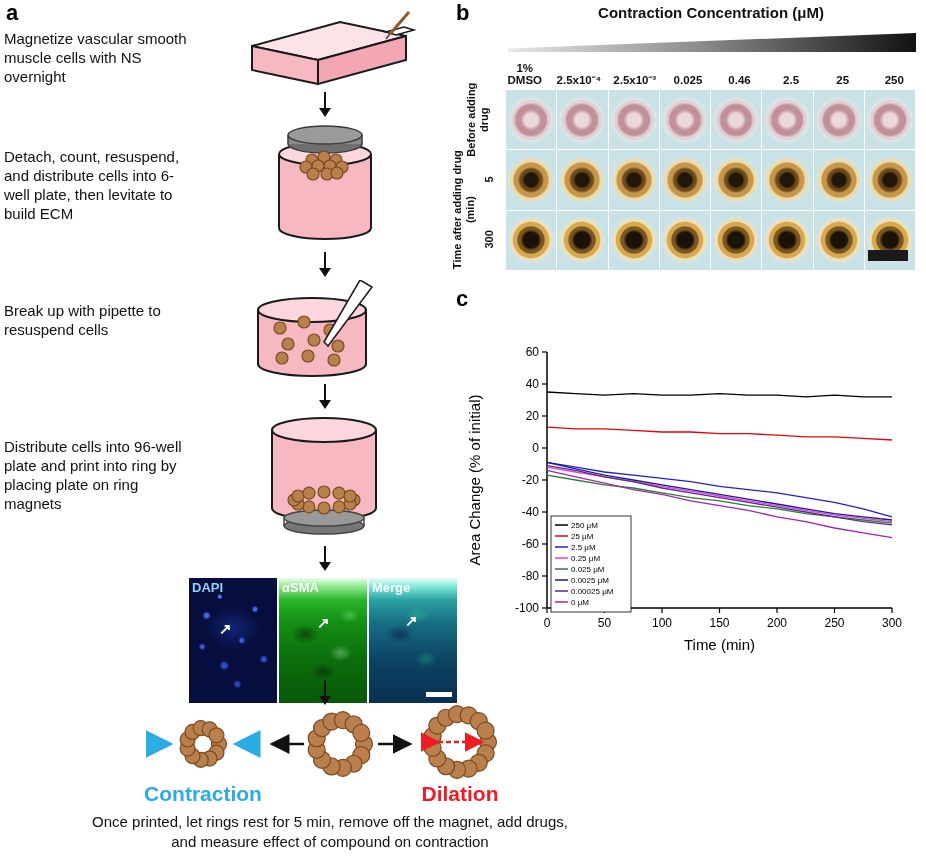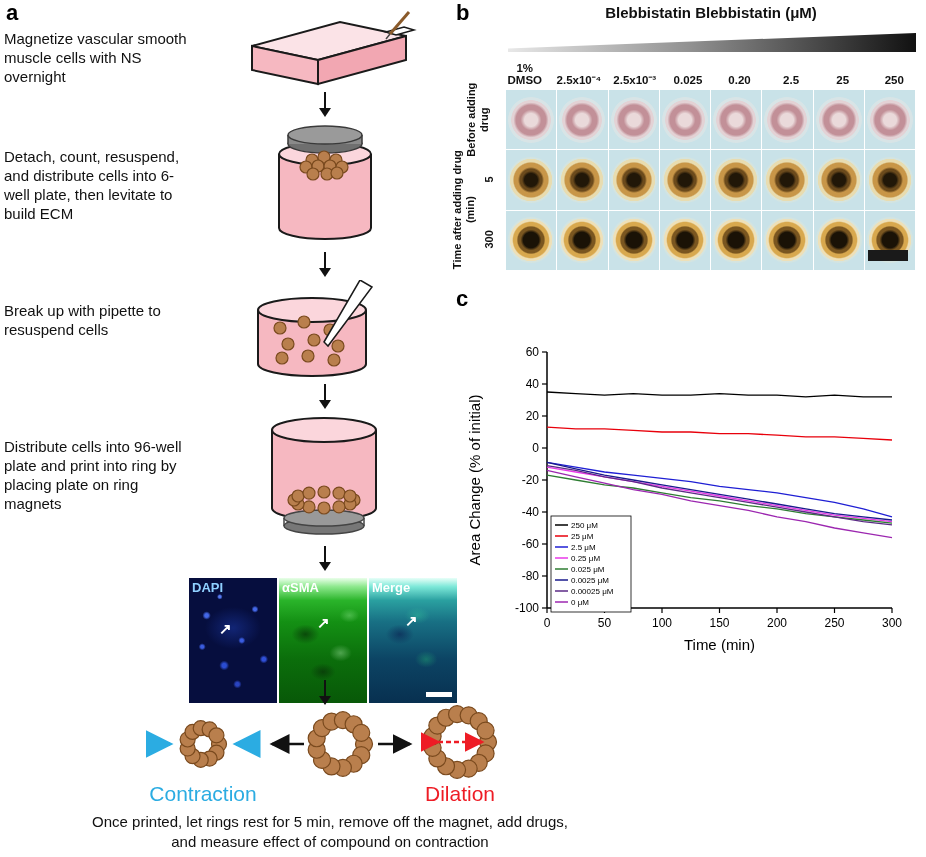--- a/index.html
+++ b/index.html
@@ -32,21 +32,21 @@
     radial-gradient(16px 12px at 70% 60%,rgba(200,255,200,.35),transparent 70%),
     radial-gradient(18px 12px at 50% 75%,rgba(8,50,8,.7),transparent 70%),
     radial-gradient(14px 10px at 80% 30%,rgba(180,255,180,.3),transparent 70%),
     linear-gradient(180deg,#eaffea 0%,#8ce88c 7%,#2ab42a 18%,#149014 35%,#0b6e0b 65%,#085808 100%);}
   .merge{background:
     radial-gradient(20px 14px at 35% 45%,rgba(10,30,80,.6),transparent 70%),
     radial-gradient(16px 12px at 65% 65%,rgba(40,200,120,.35),transparent 70%),
     radial-gradient(18px 12px at 55% 30%,rgba(60,220,160,.3),transparent 70%),
     linear-gradient(180deg,#e8fff8 0%,#7ce8d8 7%,#2aa0a0 18%,#187084 35%,#0c4464 65%,#083050 100%);}
   .mscale{position:absolute;right:5px;bottom:6px;width:26px;height:5px;background:#fff;}
-  .bigword{position:absolute;font-size:21px;font-weight:normal;text-align:center;}
+  .bigword{position:absolute;font-size:21px;font-weight:bold;text-align:center;}
   .caption{position:absolute;left:90px;top:812px;width:480px;font-size:15px;line-height:1.3;text-align:center;color:#111;}
   
   .btitle{position:absolute;left:505px;top:4px;width:412px;text-align:center;font-weight:bold;font-size:15px;}
   .wedge{position:absolute;left:508px;top:33px;width:408px;height:19px;
     background:linear-gradient(90deg,#e8e8e8 0%,#909090 45%,#111 100%);
     clip-path:polygon(0% 82%,100% 0%,100% 100%,0% 100%);}
   .colheads{position:absolute;left:505px;top:54px;width:409px;height:34px;display:flex;gap:12px;}
   .col-header{flex:1;display:flex;align-items:flex-end;justify-content:center;text-align:center;font-weight:bold;font-size:11.5px;line-height:1.05;padding-bottom:2px;}
   .wells{position:absolute;left:506px;top:90px;width:409px;height:180px;display:grid;grid-template-columns:repeat(8,1fr);grid-template-rows:repeat(3,1fr);gap:1px;background:#fff;}
   .well-cell{background:#c9e2e8;display:flex;align-items:center;justify-content:center;}
@@ -229,28 +229,28 @@
       </g>
     <line x1="330" y1="38" x2="374" y2="38" stroke="#ee1c25" stroke-width="2.5" stroke-dasharray="5,3" marker-start="url(#mred)" marker-end="url(#mred)"></line>
   </svg>
 
   <div class="bigword" style="left: 108px; top: 782px; width: 190px; color: rgb(43, 172, 226);">Contraction</div>
   <div class="bigword" style="left: 375px; top: 782px; width: 170px; color: rgb(238, 28, 37);">Dilation</div>
 
   <div class="caption">Once printed, let rings rest for 5 min, remove off the magnet, add drugs, and measure effect of compound on contraction</div>
 
   <div class="plabel" style="left:456px;top:0px">b</div>
-  <div class="btitle">Blebbistatin Blebbistatin (μM)</div>
+  <div class="btitle">Contraction Concentration (μM)</div>
   <div class="wedge"></div>
   <div class="colheads">
       <div class="col-header">1% DMSO</div>
       <div class="col-header">2.5x10⁻⁴</div>
       <div class="col-header">2.5x10⁻³</div>
       <div class="col-header">0.025</div>
-      <div class="col-header">0.20</div>
+      <div class="col-header">0.46</div>
       <div class="col-header">2.5</div>
       <div class="col-header">25</div>
       <div class="col-header">250</div>
     </div>
 
   <div class="rotlbl" style="width:90px;left:433px;top:107px">Before adding drug</div>
   <div class="rotlbl" style="width:122px;left:403px;top:197px">Time after adding drug (min)</div>
   <div class="rotlbl" style="width:30px;left:474px;top:173px">5</div>
   <div class="rotlbl" style="width:30px;left:474px;top:233px">300</div>
 

